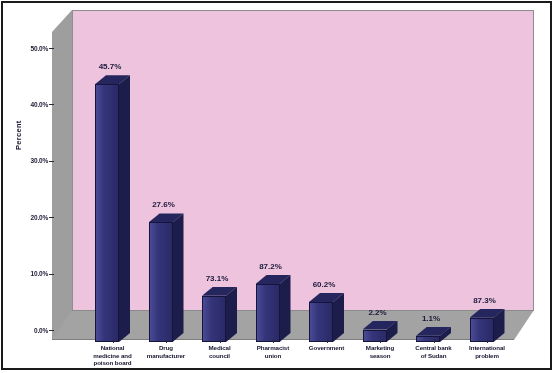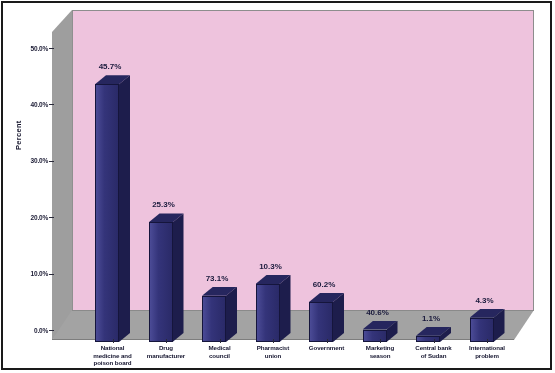--- a/index.html
+++ b/index.html
@@ -222,57 +222,57 @@
         <div style="position: absolute; left: 0px; top: 0px; width: 35px; height: 9px; background: rgb(38, 38, 94); clip-path: polygon(0px 9px, 11px 0px, 100% 0px, 24px 9px);"></div>
         <div style="position: absolute; left: 24px; top: 0px; width: 11px; height: 266.748px; background: rgb(29, 29, 76); clip-path: polygon(0px 9px, 100% 0px, 100% 257.748px, 0px 100%);"></div>
         <div class="front" style="height: 257.748px;"></div>
       </div>
       <div class="bar-label" style="left: 85px; width: 50px; top: 50.252px;">45.7%</div>
       <div class="bar" style="left: 148.5px; top: 201.432px; width: 24px; height: 128.568px;">
         <div style="position: absolute; left: 0px; top: 0px; width: 35px; height: 9px; background: rgb(38, 38, 94); clip-path: polygon(0px 9px, 11px 0px, 100% 0px, 24px 9px);"></div>
         <div style="position: absolute; left: 24px; top: 0px; width: 11px; height: 128.568px; background: rgb(29, 29, 76); clip-path: polygon(0px 9px, 100% 0px, 100% 119.568px, 0px 100%);"></div>
         <div class="front" style="height: 119.568px;"></div>
       </div>
-      <div class="bar-label" style="left: 138.5px; width: 50px; top: 188.432px;">25.3%</div>
+      <div class="bar-label" style="left: 138.5px; width: 50px; top: 188.432px;">27.6%</div>
       <div class="bar" style="left: 202px; top: 274.752px; width: 24px; height: 55.248px;">
         <div style="position: absolute; left: 0px; top: 0px; width: 35px; height: 9px; background: rgb(38, 38, 94); clip-path: polygon(0px 9px, 11px 0px, 100% 0px, 24px 9px);"></div>
         <div style="position: absolute; left: 24px; top: 0px; width: 11px; height: 55.248px; background: rgb(29, 29, 76); clip-path: polygon(0px 9px, 100% 0px, 100% 46.248px, 0px 100%);"></div>
         <div class="front" style="height: 46.248px;"></div>
       </div>
       <div class="bar-label" style="left: 192px; width: 50px; top: 261.752px;">73.1%</div>
       <div class="bar" style="left: 255.5px; top: 262.908px; width: 24px; height: 67.092px;">
         <div style="position: absolute; left: 0px; top: 0px; width: 35px; height: 9px; background: rgb(38, 38, 94); clip-path: polygon(0px 9px, 11px 0px, 100% 0px, 24px 9px);"></div>
         <div style="position: absolute; left: 24px; top: 0px; width: 11px; height: 67.092px; background: rgb(29, 29, 76); clip-path: polygon(0px 9px, 100% 0px, 100% 58.092px, 0px 100%);"></div>
         <div class="front" style="height: 58.092px;"></div>
       </div>
-      <div class="bar-label" style="left: 245.5px; width: 50px; top: 249.908px;">10.3%</div>
+      <div class="bar-label" style="left: 245.5px; width: 50px; top: 249.908px;">87.2%</div>
       <div class="bar" style="left: 309px; top: 280.956px; width: 24px; height: 49.044px;">
         <div style="position: absolute; left: 0px; top: 0px; width: 35px; height: 9px; background: rgb(38, 38, 94); clip-path: polygon(0px 9px, 11px 0px, 100% 0px, 24px 9px);"></div>
         <div style="position: absolute; left: 24px; top: 0px; width: 11px; height: 49.044px; background: rgb(29, 29, 76); clip-path: polygon(0px 9px, 100% 0px, 100% 40.044px, 0px 100%);"></div>
         <div class="front" style="height: 40.044px;"></div>
       </div>
       <div class="bar-label" style="left: 299px; width: 50px; top: 267.956px;">60.2%</div>
       <div class="bar" style="left: 362.5px; top: 308.592px; width: 24px; height: 21.408px;">
         <div style="position: absolute; left: 0px; top: 0px; width: 35px; height: 9px; background: rgb(38, 38, 94); clip-path: polygon(0px 9px, 11px 0px, 100% 0px, 24px 9px);"></div>
         <div style="position: absolute; left: 24px; top: 0px; width: 11px; height: 21.408px; background: rgb(29, 29, 76); clip-path: polygon(0px 9px, 100% 0px, 100% 12.408px, 0px 100%);"></div>
         <div class="front" style="height: 12.408px;"></div>
       </div>
-      <div class="bar-label" style="left: 352.5px; width: 50px; top: 295.592px;">40.6%</div>
+      <div class="bar-label" style="left: 352.5px; width: 50px; top: 295.592px;">2.2%</div>
       <div class="bar" style="left: 416px; top: 314.796px; width: 24px; height: 15.204px;">
         <div style="position: absolute; left: 0px; top: 0px; width: 35px; height: 9px; background: rgb(38, 38, 94); clip-path: polygon(0px 9px, 11px 0px, 100% 0px, 24px 9px);"></div>
         <div style="position: absolute; left: 24px; top: 0px; width: 11px; height: 15.204px; background: rgb(29, 29, 76); clip-path: polygon(0px 9px, 100% 0px, 100% 6.204px, 0px 100%);"></div>
         <div class="front" style="height: 6.204px;"></div>
       </div>
       <div class="bar-label" style="left: 406px; width: 50px; top: 301.796px;">1.1%</div>
       <div class="bar" style="left: 469.5px; top: 296.748px; width: 24px; height: 33.252px;">
         <div style="position: absolute; left: 0px; top: 0px; width: 35px; height: 9px; background: rgb(38, 38, 94); clip-path: polygon(0px 9px, 11px 0px, 100% 0px, 24px 9px);"></div>
         <div style="position: absolute; left: 24px; top: 0px; width: 11px; height: 33.252px; background: rgb(29, 29, 76); clip-path: polygon(0px 9px, 100% 0px, 100% 24.252px, 0px 100%);"></div>
         <div class="front" style="height: 24.252px;"></div>
       </div>
-      <div class="bar-label" style="left: 459.5px; width: 50px; top: 283.748px;">4.3%</div>
+      <div class="bar-label" style="left: 459.5px; width: 50px; top: 283.748px;">87.3%</div>
     </div>
 
   <div id="x-labels">
       <div class="xtick-mark" style="left: 112.5px; top: 339px;"></div>
       <div class="cat-label" style="left: 85.5px; width: 54px; top: 344px;">
         <div>National</div>
         <div>medicine and</div>
         <div>poison board</div>
       </div>
       <div class="xtick-mark" style="left: 166px; top: 339px;"></div>

